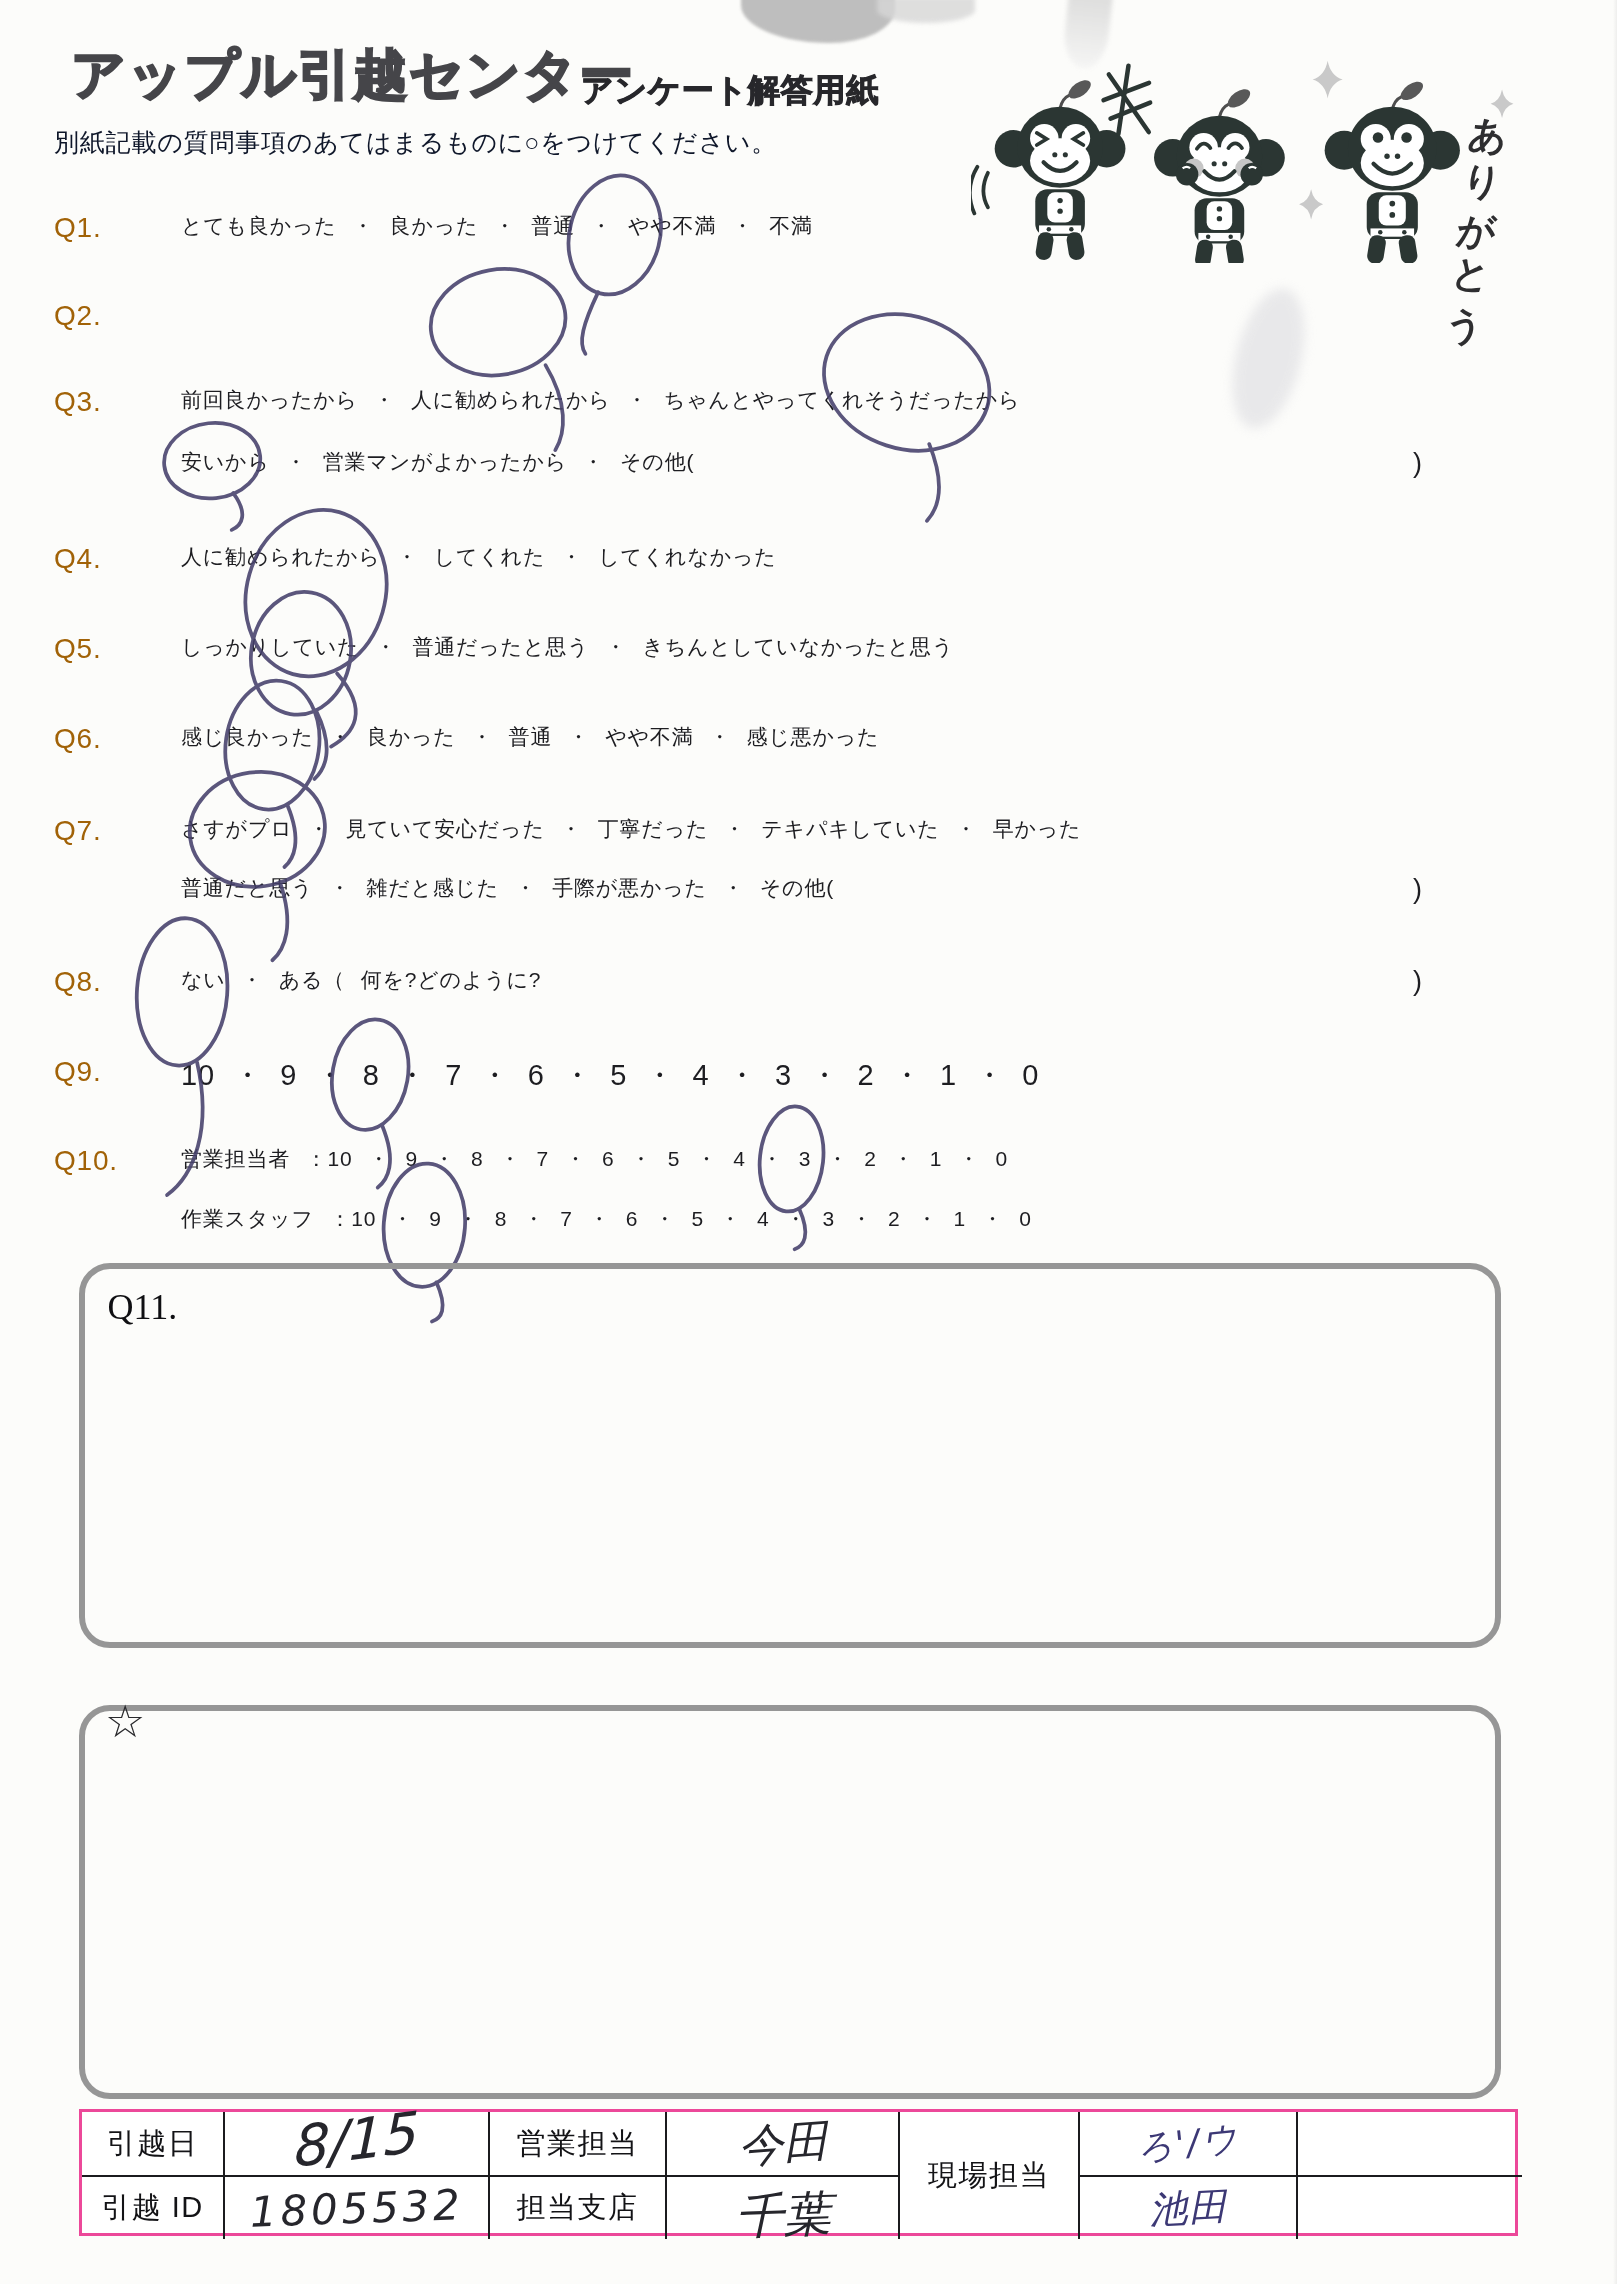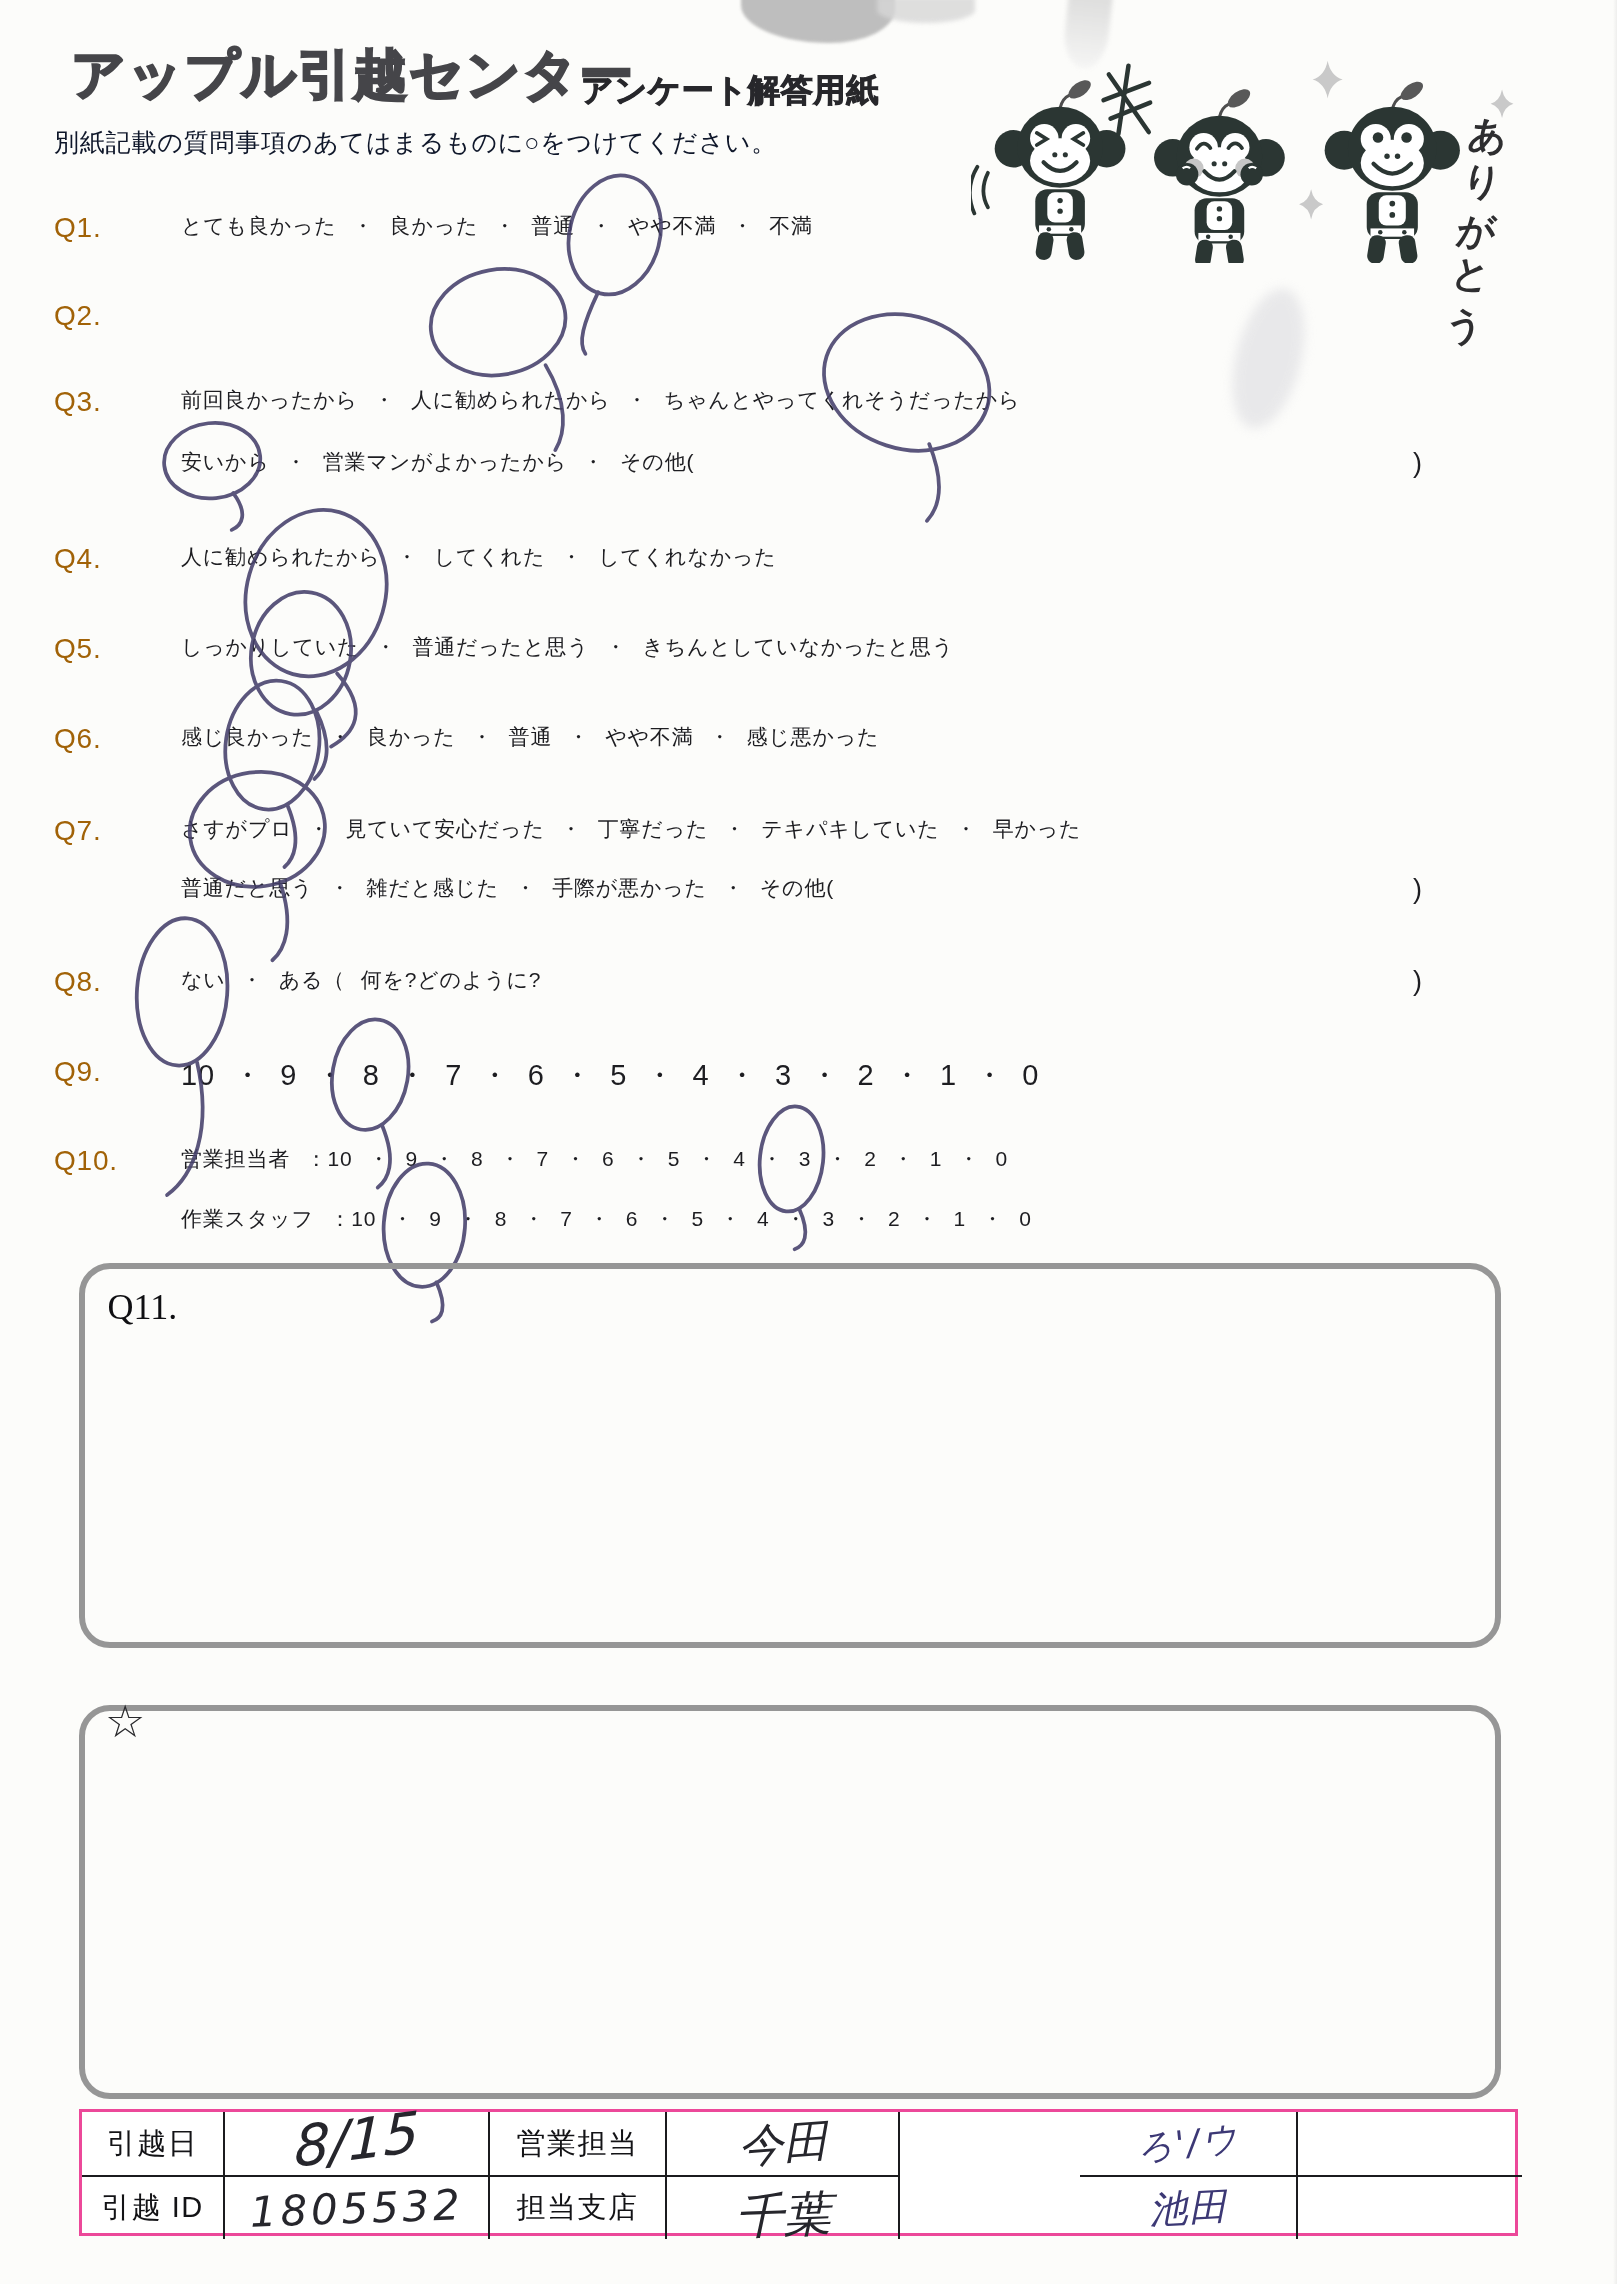--- a/index.html
+++ b/index.html
@@ -268,20 +268,23 @@
       </div>
     <div class="cell" style="grid-column:2;grid-row:1">
       <span class="hand hw-date">8/15</span>
       </div>
     <div class="cell" style="grid-column:3;grid-row:1">
       <span class="flabel">営業担当</span>
       </div>
     <div class="cell" style="grid-column:4;grid-row:1">
       <span class="hand hw-sales">今田</span>
       </div>
+    <div class="cell span2" style="grid-column:5">
+      <span class="flabel">現場担当</span>
+      </div>
     <div class="cell" style="grid-column:6;grid-row:1">
       <span class="hand ink hw-site1">ろ'/ウ</span>
       </div>
     <div class="cell lastcol" style="grid-column:7;grid-row:1"></div>
     <div class="cell lastrow" style="grid-column:1;grid-row:2">
       <span class="flabel">引越 ID</span>
       </div>
     <div class="cell lastrow" style="grid-column:2;grid-row:2">
       <span class="hand hw-id">1805532</span>
       </div>

